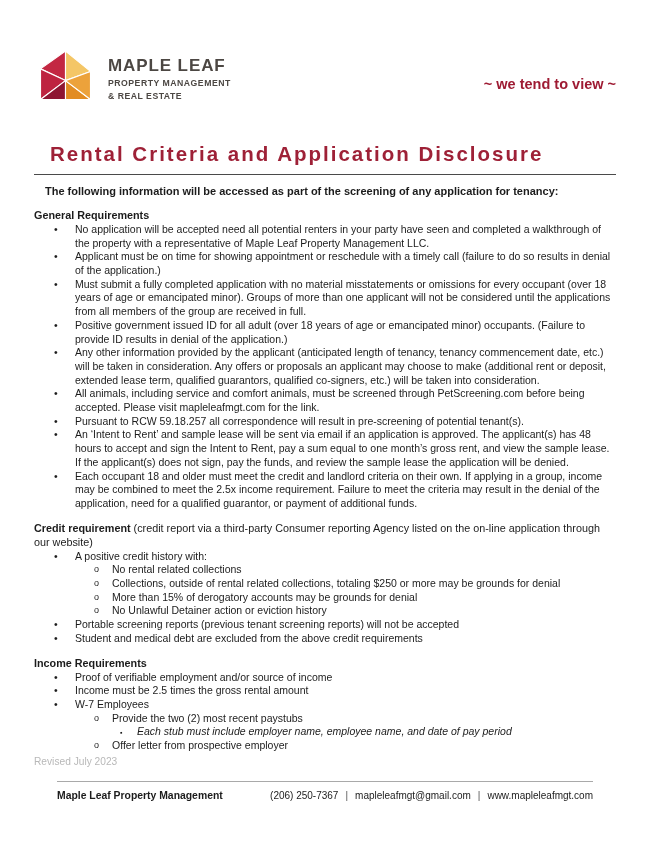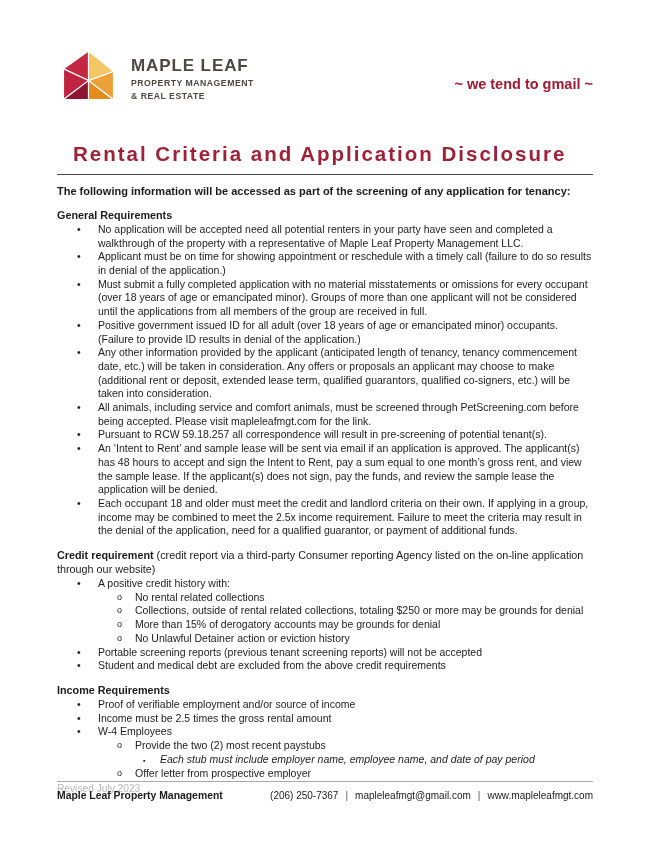--- a/index.html
+++ b/index.html
@@ -19,31 +19,31 @@
   }
   * { box-sizing: border-box; }
   html, body { margin: 0; padding: 0; }
   body {
     width: 650px; height: 841px;
     background: #ffffff;
     font-family: "Liberation Sans", "DejaVu Sans", sans-serif;
     color: var(--body-text);
     overflow: hidden;
   }
-  .page { position: relative; width: 650px; height: 841px; padding: 50px 57px 0; border-radius: 26px; }
+  .page { position: relative; width: 650px; height: 841px; padding: 50px 34px 0; border-radius: 26px; }
   .header { display: flex; align-items: flex-start; justify-content: space-between; height: 54px; }
   .logo { display: flex; align-items: flex-start; gap: 11px; }
   .house-svg { width: 63px; height: 51px; display: block; }
   .logo-text { padding-top: 7px; }
   .logo-name { font-size: 17px; font-weight: bold; color: var(--logo-text); letter-spacing: 0.9px; line-height: 1.05; }
   .logo-sub  { font-size: 8.7px; font-weight: bold; color: var(--logo-text); letter-spacing: 0.5px; margin-top: 3px; line-height: 1.15; }
   .tagline { font-size: 14.5px; font-weight: bold; color: var(--brand-crimson); margin-top: 26px; white-space: nowrap; }
   .title { margin: 38px 16px 0; font-size: 20.5px; font-weight: bold; color: var(--title-crimson); letter-spacing: 2px; line-height: 1.2; }
   .rule { border: none; border-top: 1.6px solid var(--rule-dark); margin: 7px 0 0; }
-  .intro { margin: 9px 0 0; font-size: 11px; font-weight: bold; line-height: 1.3; }
+  .intro { margin: 9px 11px 0; font-size: 11px; font-weight: bold; line-height: 1.3; }
   .section { margin-top: 10px; }
   .section-heading { font-size: 10.8px; line-height: 14px; }
   .heading-strong { font-weight: bold; }
   .heading-suffix { font-weight: normal; }
   .bullets { list-style: none; margin: 1px 0 0; padding: 0; font-size: 10.5px; line-height: 13.7px; }
   .bullets li { position: relative; }
   .marker { position: absolute; top: 0; }
   .l1 { padding-left: 41px; }  .l1 .marker { left: 20px; }
   .l2 { padding-left: 78px; }  .l2 .marker { left: 60px; font-size: 9px; }
   .l3 { padding-left: 103px; font-style: italic; } .l3 .marker { left: 86px; font-size: 7px; top: 1px; }
@@ -67,21 +67,21 @@
         <polygon points="3,97 52,60 52,97" fill="var(--bottom-left)" stroke="#fff" stroke-width="2.2" stroke-linejoin="round"></polygon>
         <polygon points="52,97 52,60 101,97" fill="var(--bottom-right)" stroke="#fff" stroke-width="2.2" stroke-linejoin="round"></polygon>
         <polygon points="101,97 52,60 101,42" fill="var(--right-facet)" stroke="#fff" stroke-width="2.2" stroke-linejoin="round"></polygon>
       </svg>
       <div class="logo-text">
         <div class="logo-name">MAPLE LEAF</div>
         <div class="logo-sub">PROPERTY MANAGEMENT</div>
         <div class="logo-sub">&amp; REAL ESTATE</div>
       </div>
     </div>
-    <div class="tagline">~ we tend to gmail ~</div>
+    <div class="tagline">~ we tend to view ~</div>
   </div>
 
   <h1 class="title">Rental Criteria and Application Disclosure</h1>
   <hr class="rule">
 
   <p class="intro">The following information will be accessed as part of the screening of any application for tenancy:</p>
 
   <div id="sections">
       <div class="section">
         <div class="section-heading"><span class="heading-strong">General Requirements</span></div>
@@ -107,21 +107,21 @@
           <li class="l2"><span class="marker">o</span><span>No Unlawful Detainer action or eviction history</span></li>
           <li class="l1"><span class="marker">•</span><span>Portable screening reports (previous tenant screening reports) will not be accepted</span></li>
           <li class="l1"><span class="marker">•</span><span>Student and medical debt are excluded from the above credit requirements</span></li>
         </ul>
       </div>
       <div class="section">
         <div class="section-heading"><span class="heading-strong">Income Requirements</span></div>
         <ul class="bullets">
           <li class="l1"><span class="marker">•</span><span>Proof of verifiable employment and/or source of income</span></li>
           <li class="l1"><span class="marker">•</span><span>Income must be 2.5 times the gross rental amount</span></li>
-          <li class="l1"><span class="marker">•</span><span>W-4 Employees</span></li>
+          <li class="l1"><span class="marker">•</span><span>W-7 Employees</span></li>
           <li class="l2"><span class="marker">o</span><span>Provide the two (2) most recent paystubs</span></li>
           <li class="l3"><span class="marker">▪</span><span>Each stub must include employer name, employee name, and date of pay period</span></li>
           <li class="l2"><span class="marker">o</span><span>Offer letter from prospective employer</span></li>
         </ul>
       </div>
     </div>
 
   <div class="revised">Revised July 2023</div>
 
   <div class="footer">

